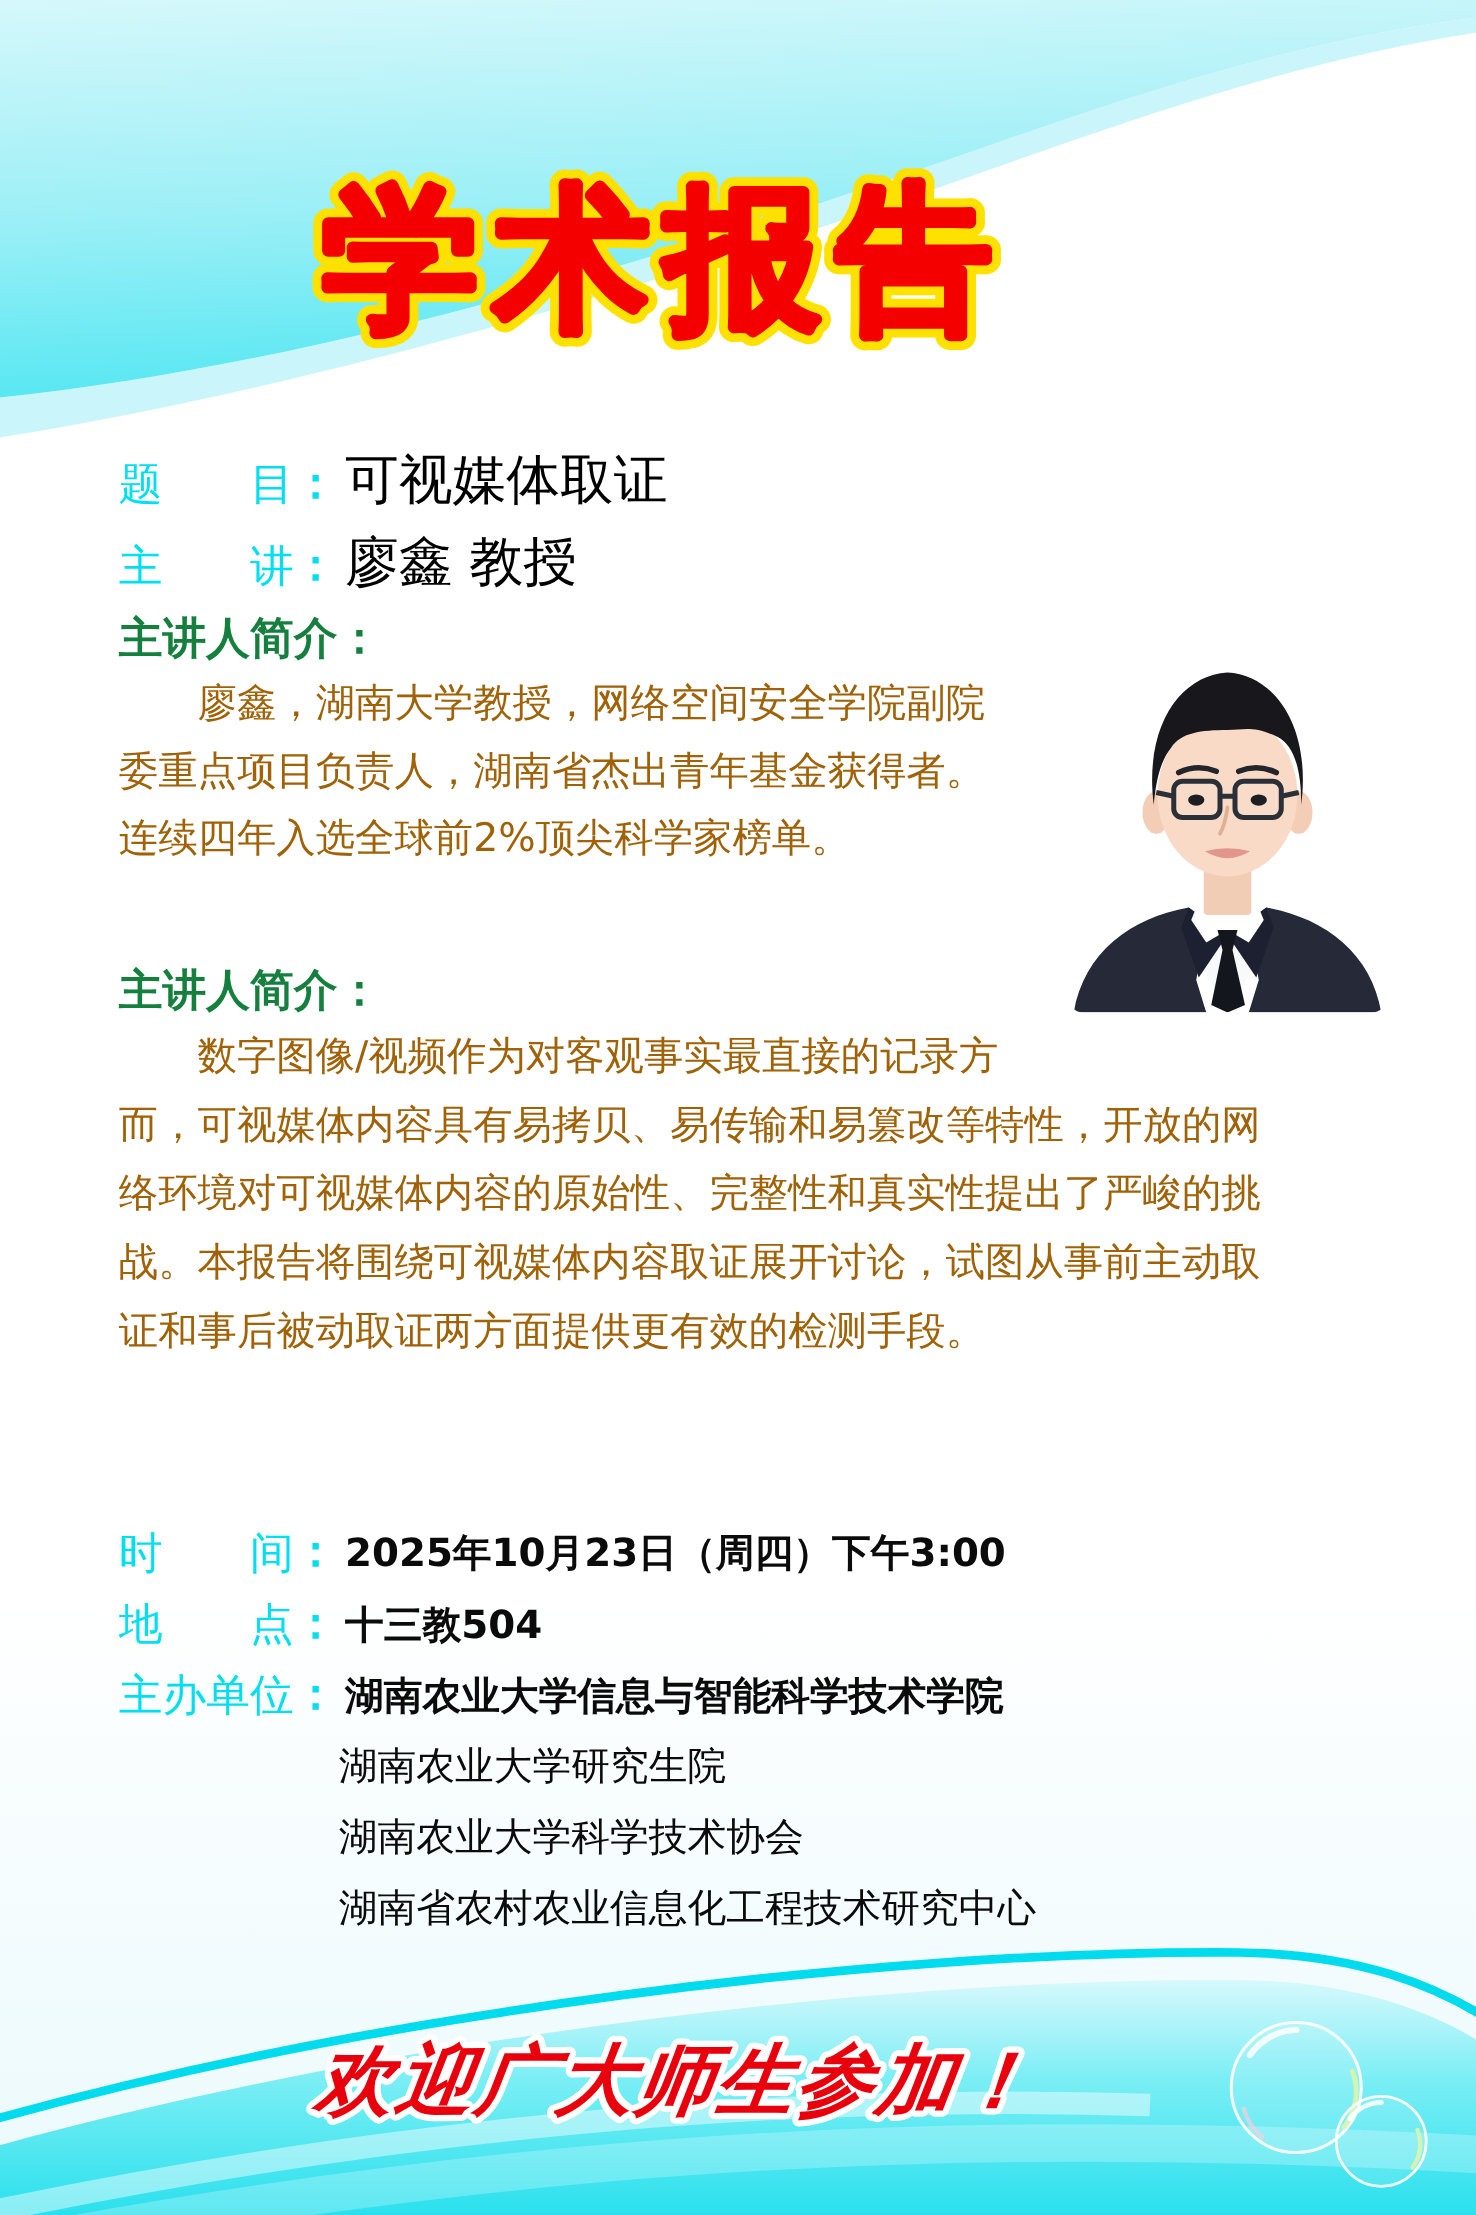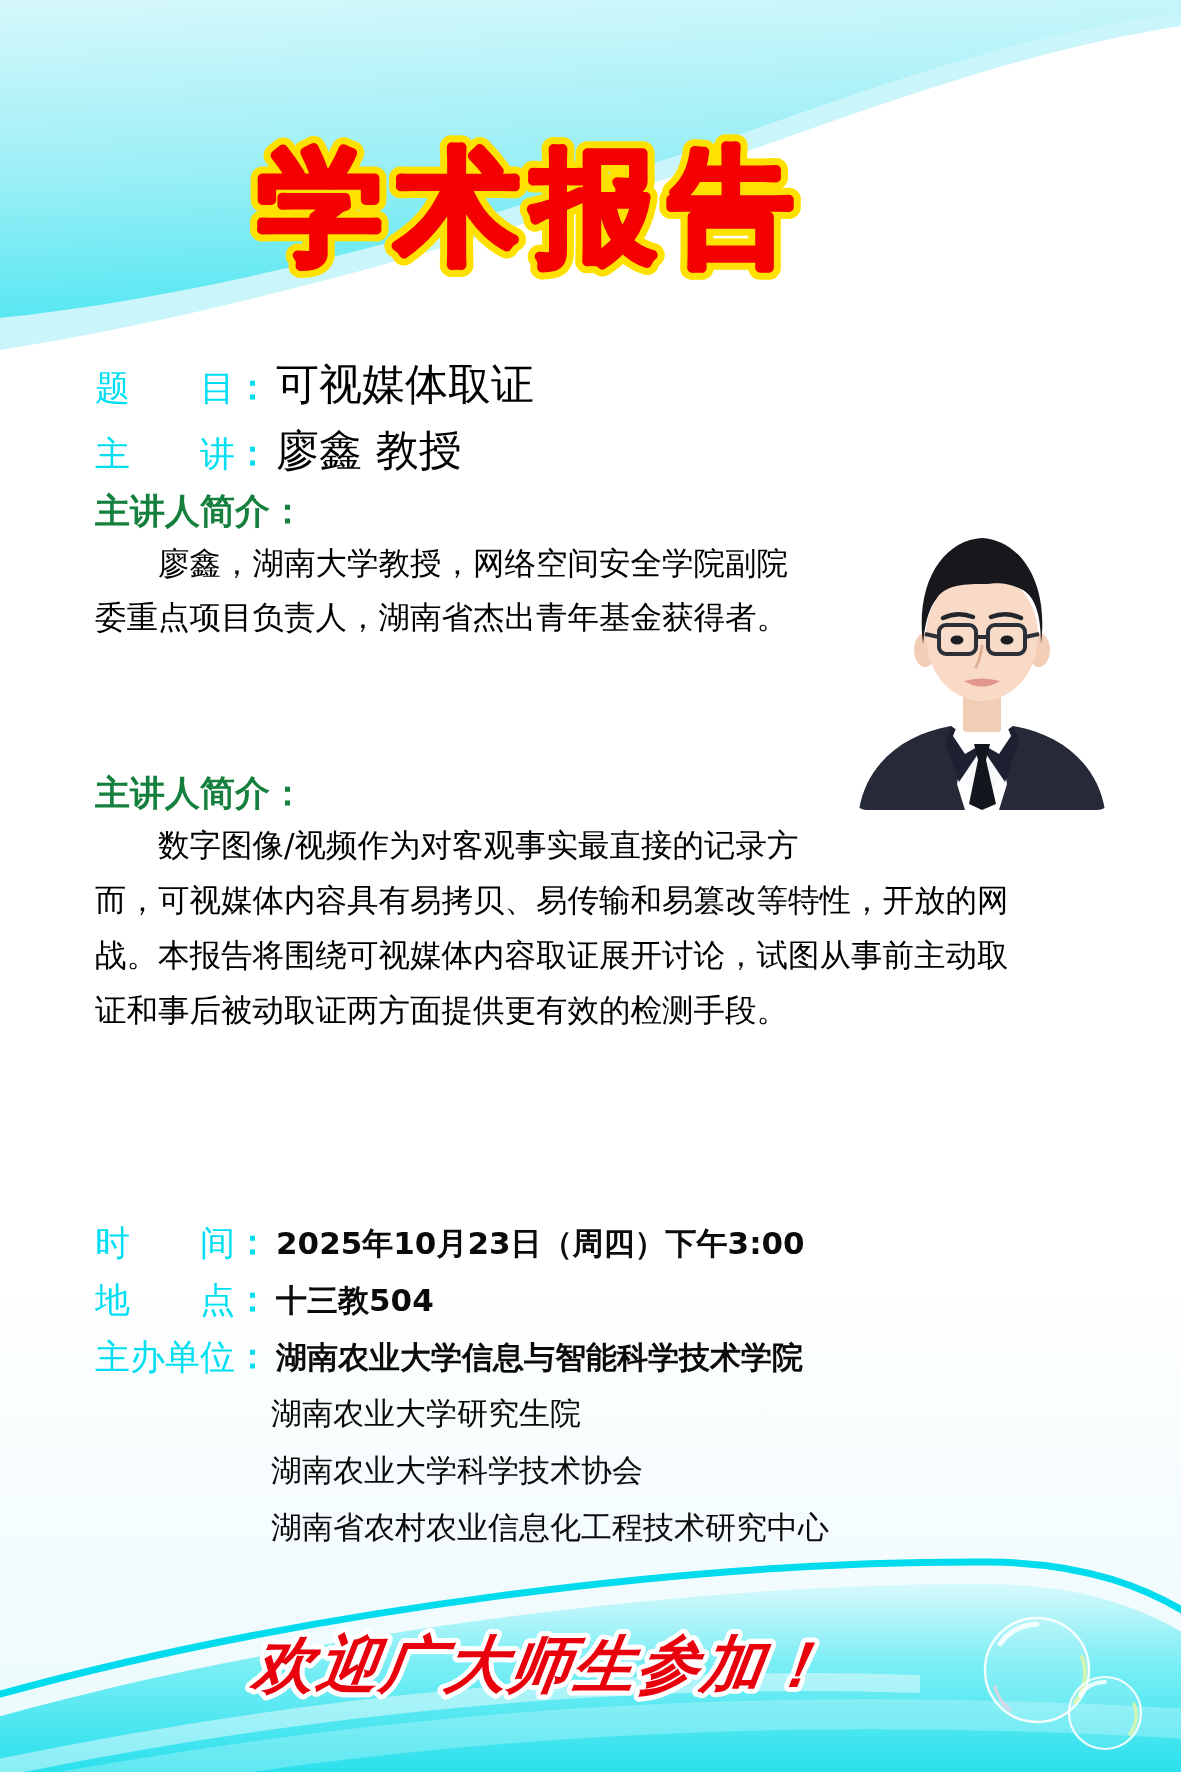--- a/index.html
+++ b/index.html
@@ -24,21 +24,21 @@
     color:#00dff2;font-weight:400;font-size:35px;
   }
   .fcolon{color:#00dff2;font-weight:700;font-size:35px;margin-right:6px;}
   .fvalue{color:#0b0b0b;font-size:31px;font-weight:bold;}
   .fvalue.accent{color:#000000;font-weight:400;font-size:43px;}
   .sec-heading{
     position:absolute;left:95px;white-space:nowrap;
     color:#15803d;font-weight:700;font-size:35px;line-height:46px;
   }
   .para{position:absolute;left:95px;}
-  .para .line{white-space:nowrap;font-size:31.5px;line-height:54px;height:54px;color:#000000;}
+  .para .line{white-space:nowrap;font-size:31.5px;line-height:54px;height:54px;color:#a16207;}
   #content-para .line{line-height:55px;height:55px;}
   .indent{text-indent:2em;}
   .org-cont{position:absolute;left:271px;white-space:nowrap;font-size:31px;line-height:48px;color:#0b0b0b;}
   
   #photo{top:488px;left:853px;width:258px;height:322px;border-radius:14px;overflow:hidden;background:#ffffff;}
   
   #footer-svg{top:1578px;left:0;}
 </style>
 </head>
 <body>
@@ -66,20 +66,21 @@
 
 <div class="row" style="top:426px">
   <span class="flabel">主讲</span><span class="fcolon">：</span><span class="fvalue accent">廖鑫 教授</span>
 </div>
 
 <div class="sec-heading" style="top:488px">主讲人简介：</div>
 
 <div class="para" id="bio-para" style="top:536px">
   <div class="line indent">廖鑫，湖南大学教授，网络空间安全学院副院</div>
   <div class="line">委重点项目负责人，湖南省杰出青年基金获得者。</div>
+  <div class="line">连续四年入选全球前2%顶尖科学家榜单。</div>
 </div>
 
 <div id="photo" class="abs">
   <svg width="258" height="322" viewBox="0 0 258 322">
     <rect x="0" y="0" width="258" height="322" rx="14" fill="#ffffff"></rect>
 
     <ellipse cx="72" cy="162" rx="11" ry="17" fill="#f3cdb6"></ellipse>
     <ellipse cx="186" cy="162" rx="11" ry="17" fill="#f3cdb6"></ellipse>
 
     <rect x="110" y="198" width="38" height="46" fill="#f2cdb6"></rect>
@@ -124,20 +125,21 @@
       <path d="M125,272 L133,272 L143,316 L129,322 L116,316 Z"></path>
     </g>
   </svg>
 </div>
 
 <div class="sec-heading" style="top:770px">主讲人简介：</div>
 
 <div class="para" id="content-para" style="top:818px">
   <div class="line indent">数字图像/视频作为对客观事实最直接的记录方</div>
   <div class="line">而，可视媒体内容具有易拷贝、易传输和易篡改等特性，开放的网</div>
+  <div class="line">络环境对可视媒体内容的原始性、完整性和真实性提出了严峻的挑</div>
   <div class="line">战。本报告将围绕可视媒体内容取证展开讨论，试图从事前主动取</div>
   <div class="line">证和事后被动取证两方面提供更有效的检测手段。</div>
 </div>
 
 <div class="row" style="top:1218px">
   <span class="flabel">时间</span><span class="fcolon">：</span><span class="fvalue">2025年10月23日（周四）下午3:00</span>
 </div>
 
 <div class="row" style="top:1275px">
   <span class="flabel">地点</span><span class="fcolon">：</span><span class="fvalue">十三教504</span>

